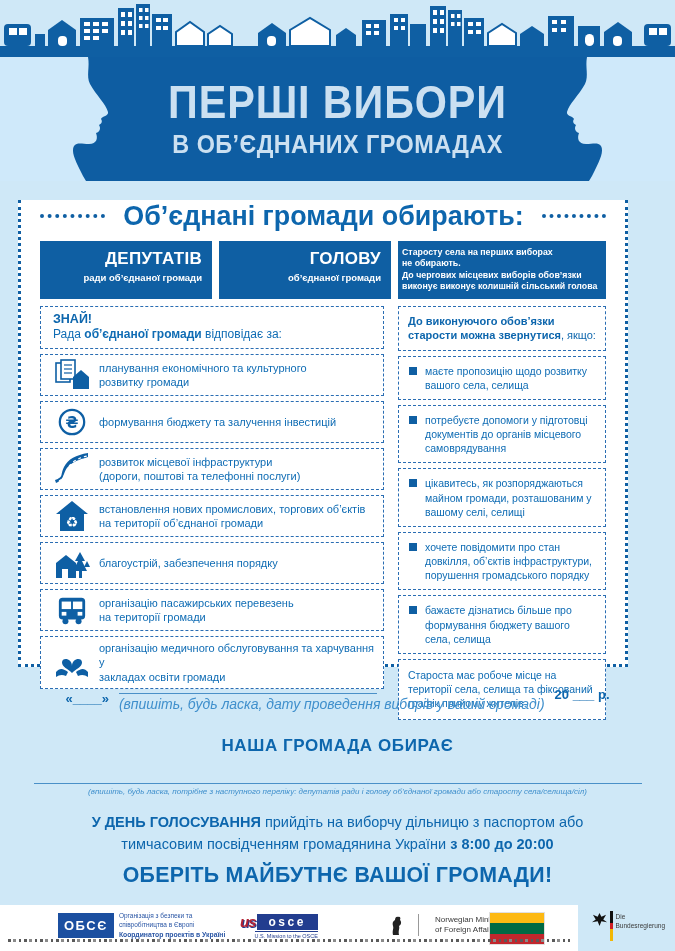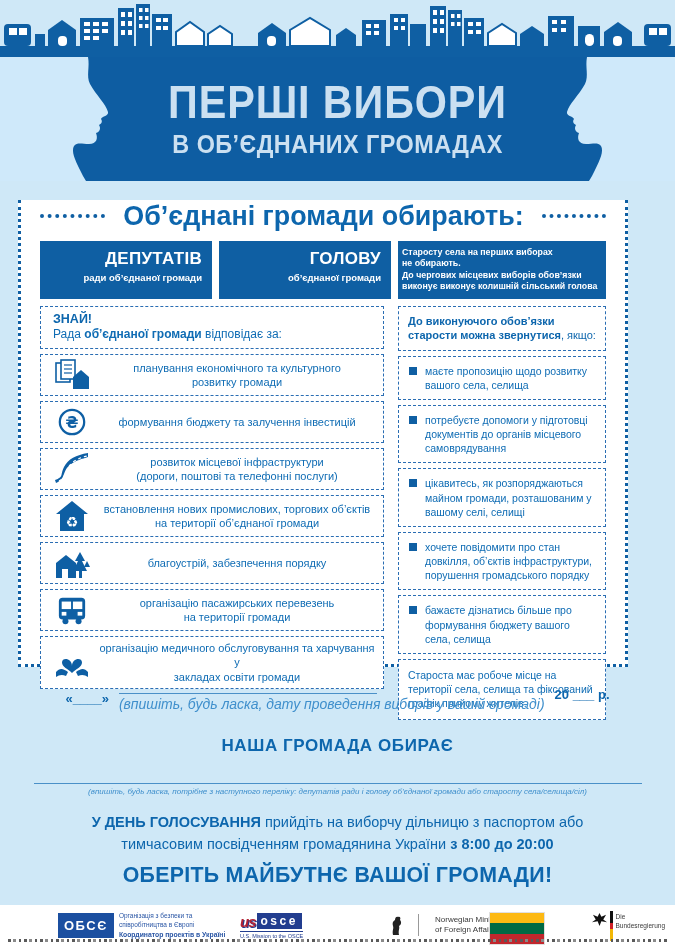--- a/index.html
+++ b/index.html
@@ -38,21 +38,21 @@
   .col-right { width:208px; }
   .dash-box { border:1.5px dashed #2a6db3; margin-bottom:5px; background:#fff; }
 
   .know-header { padding:5px 12px 7px; }
   .know { color:#0d66ad; font-size:12.5px; font-weight:bold; }
   .intro { color:#0f6cb4; font-size:12px; margin-top:1px; }
   .intro b { font-weight:bold; }
 
   .item { display:flex; align-items:center; min-height:42px; padding:4px 4px; }
   .item .icn { width:54px; display:flex; justify-content:center; align-items:center; flex:none; }
-  .item .txt { flex:1; color:#0f6cb4; font-size:11px; line-height:1.3; white-space:pre-line; padding-right:4px;text-align:center; }
+  .item .txt { flex:1; color:#0f6cb4; font-size:11px; line-height:1.3; white-space:pre-line; padding-right:4px; }
 
   .r-header { padding:7px 9px; color:#0d66ad; font-size:11px; line-height:1.3; }
   .r-header b { font-weight:bold; }
   .r-item { display:flex; padding:7px 8px; }
   .r-item .bullet { width:8px; height:8px; background:#0f5fa3; flex:none; margin:3px 8px 0 2px; }
   .r-item .rtxt { color:#0f6cb4; font-size:10.5px; line-height:1.35; }
   .r-note { padding:8px 9px; color:#0f6cb4; font-size:10.5px; line-height:1.35; }
 
   
   .bottom { position:absolute; left:0; top:667px; width:675px; height:238px; padding-top:18px; text-align:center; }
@@ -65,30 +65,30 @@
   .community { color:#0d66ad; font-size:17px; font-weight:bold; letter-spacing:.6px; margin-top:24px; }
   .fill-line { margin:22px auto 0; width:608px; }
   .blank-line.long { width:608px; height:6px; }
   .f-hint { color:#3f8fcc; font-size:8px; font-style:italic; margin-top:3px; }
   .voting { color:#0d66ad; font-size:14.5px; line-height:1.5; max-width:560px; margin:16px auto 0; }
   .voting b { font-weight:bold; }
   .waiting { color:#0d66ad; font-size:11.5px; font-weight:bold; letter-spacing:.4px; margin-top:14px; }
   .cta { color:#0d66ad; font-size:22px; font-weight:bold; letter-spacing:.3px; margin-top:6px; transform:scaleX(.97); }
 
   
-  .footer { position:absolute; left:0; top:905px; width:675px; height:46px; background:#ffffff; }
+  .footer { position:absolute; left:0; top:905px; width:578px; height:46px; background:#ffffff; }
   .logo { position:absolute; display:flex; align-items:center; }
   .osce-ua { left:58px; top:7px; gap:5px; }
   .osce-box { background:#1b4fa0; color:#fff; font-weight:bold; font-size:13px; letter-spacing:1.5px; padding:5px 6px; }
   .osce-text { display:flex; flex-direction:column; color:#2a56a5; font-size:6.5px; line-height:1.35; }
   .osce-text b { font-size:6.8px; }
   .usosce { left:240px; top:8px; flex-direction:column; align-items:flex-start; }
-  .us-row { display:flex; align-items:flex-start; }
+  .us-row { display:flex; align-items:flex-end; }
   .us { color:#b22234; font-size:15px; font-weight:bold; font-style:italic; letter-spacing:-1px; text-shadow:1px 1px 0 #223d8f; margin-right:1px; }
-  .osce2 { background:#223d8f; color:#fff; font-weight:bold; font-size:12px; letter-spacing:2.5px; padding:1px 4px; }
+  .osce2 { background:#223d8f; color:#fff; font-weight:bold; font-size:12px; letter-spacing:2.5px; padding:1px 12px; }
   .us-cap { color:#223d8f; font-size:5.5px; border-top:1.5px solid #223d8f; margin-top:1px; align-self:flex-end; padding-top:1px; }
   .norway { left:388px; top:9px; gap:16px; }
   .nor-div { width:1px; height:22px; background:#999; }
   .nor-text { display:flex; flex-direction:column; color:#3a3a3a; font-size:8px; line-height:1.3; }
   .lithuania { left:490px; top:8px; width:54px; height:31px; flex-direction:column; box-shadow:0 0 0 1px #e0e0e0; }
   .lt-stripe { width:100%; height:33.34%; }
   .germany { left:592px; top:6px; gap:3px; align-items:flex-start; }
   .de-bar { width:2.5px; height:30px; background:linear-gradient(#111 0 40%, #cf2027 40% 60%, #f2b705 60% 100%); }
   .de-text { display:flex; flex-direction:column; color:#3a3a3a; font-size:6.5px; line-height:1.35; margin-top:2px; }
   .disclaimer-line { position:absolute; left:8px; right:8px; bottom:9px; height:3px;

